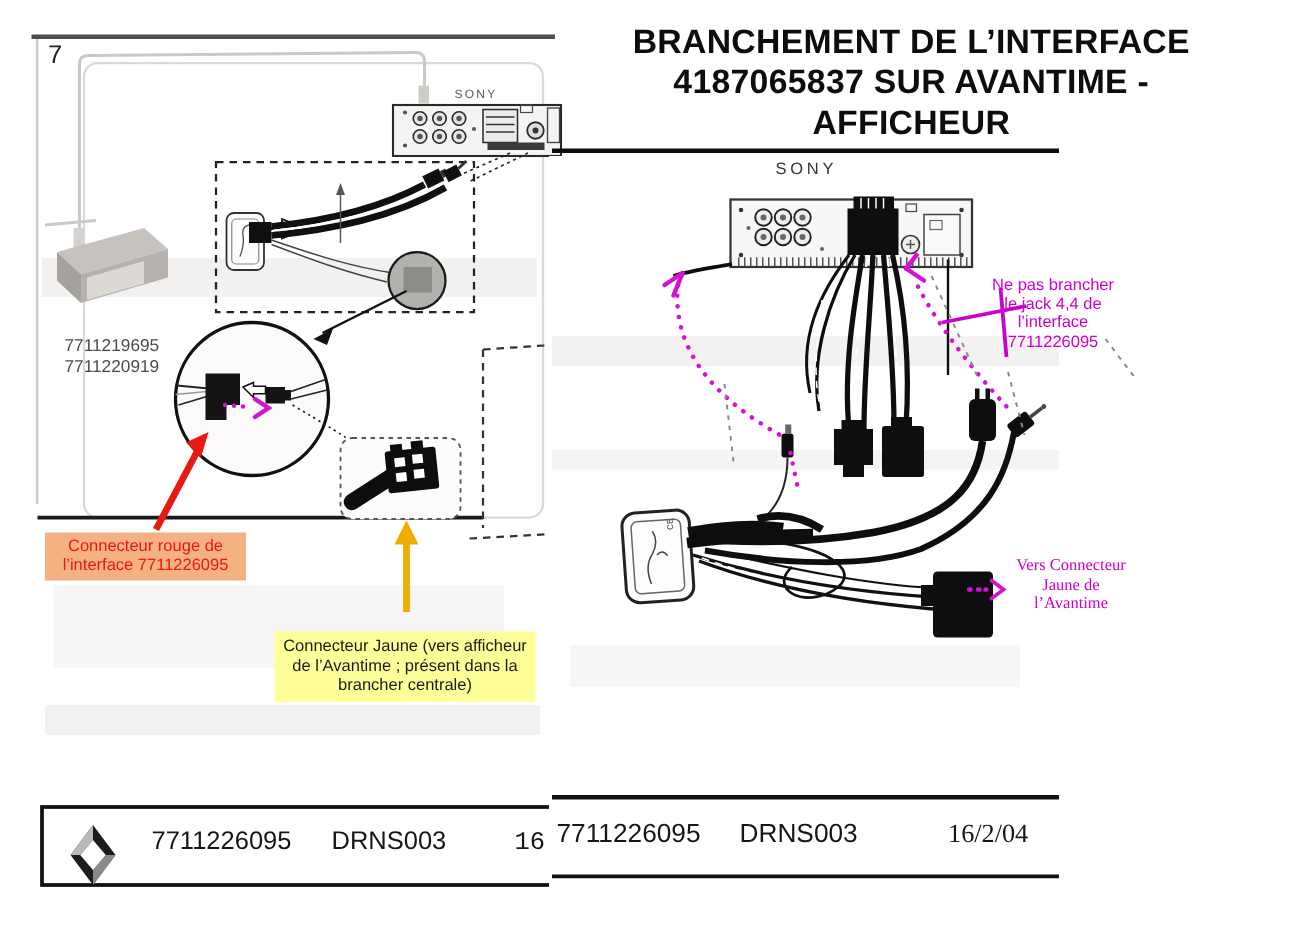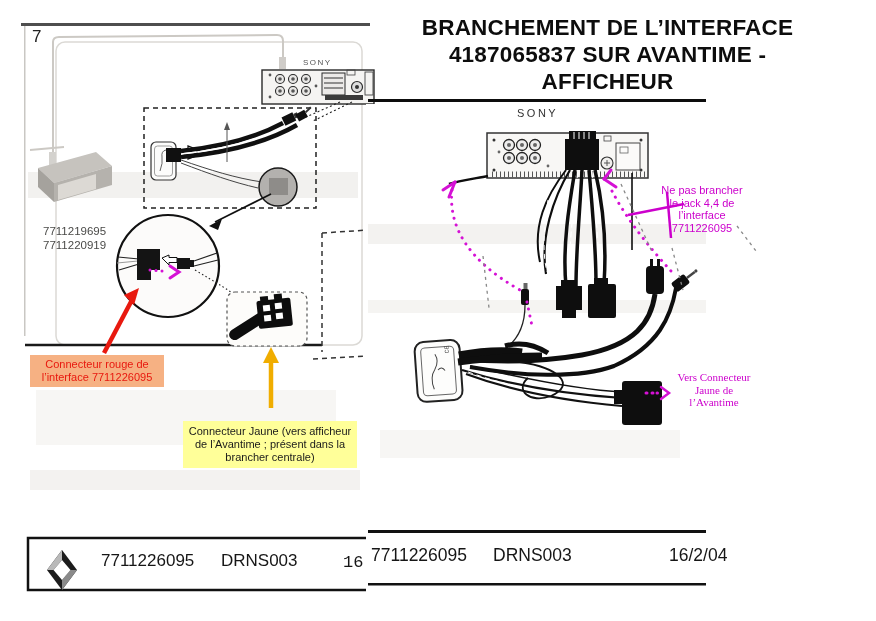--- a/index.html
+++ b/index.html
@@ -377,15 +377,15 @@
     <div>l’interface</div>
     <div>7711226095</div>
   </div>
   <div id="note-yellow" class="abs note-mag">
     <div>Vers Connecteur</div>
     <div>Jaune de</div>
     <div>l’Avantime</div>
   </div>
   <div class="abs foot-r" style="left:371px;">7711226095</div>
   <div class="abs foot-r" style="left:493px;">DRNS003</div>
-  <div class="abs foot-r" style="left:669px;">16/2/04</div>
+  <div class="abs foot-r" style="left:632px;font-family:Liberation Serif, serif;">16/2/04</div>
 
 </div>
 
 </body></html>

